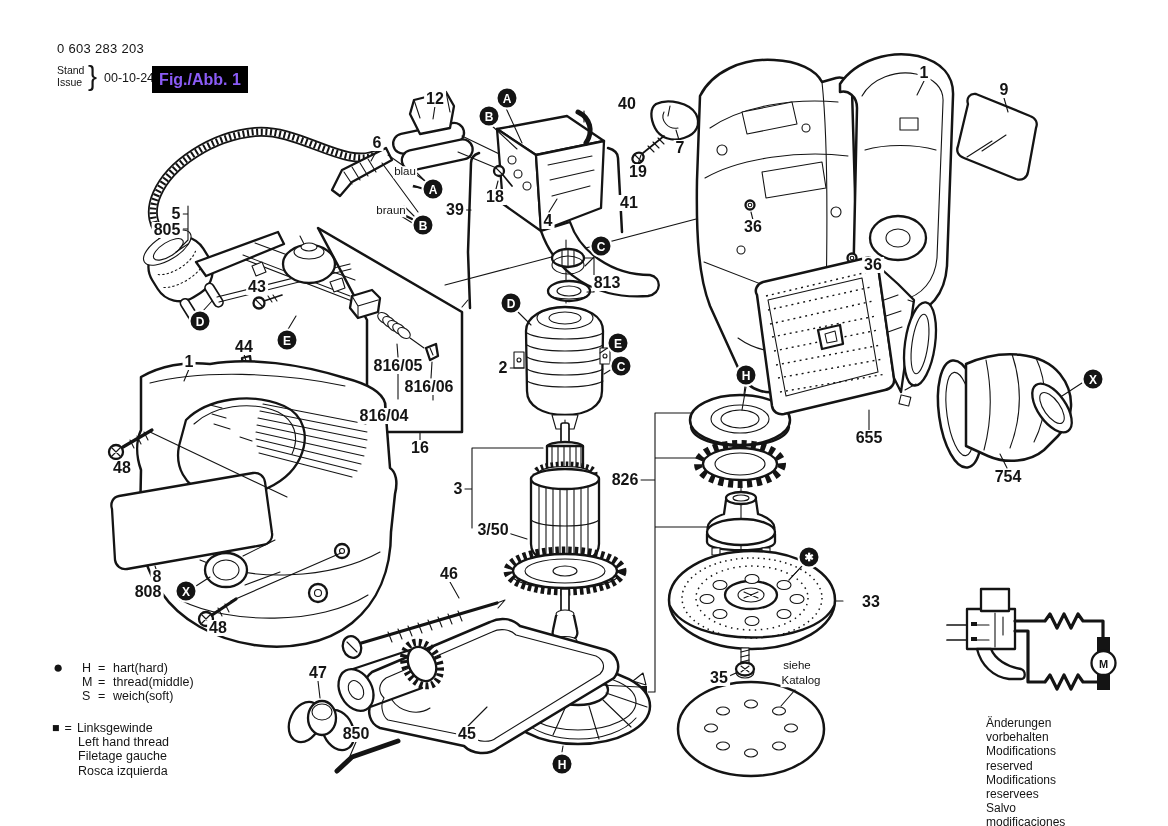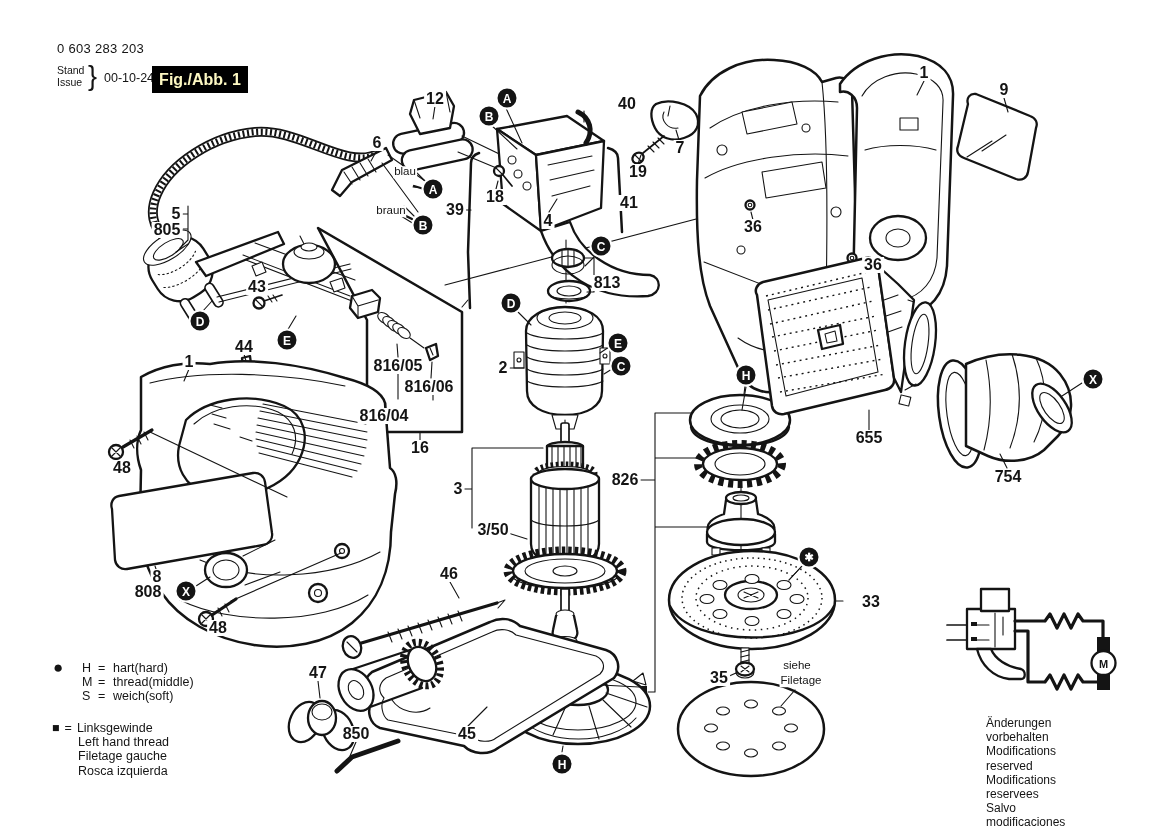--- a/index.html
+++ b/index.html
@@ -20,21 +20,21 @@
   .plabel{position:absolute;transform:translate(-50%,-50%);font-weight:700;font-size:16px;
           line-height:1;white-space:nowrap;background:#fff;padding:0 2px;}
   .plabel.note{font-weight:400;font-size:11.5px;padding:0 1px;}
   .callout{position:absolute;transform:translate(-50%,-50%);width:19px;height:19px;border-radius:50%;
            background:#141414;color:#fff;display:flex;align-items:center;justify-content:center;
            font-size:12px;font-weight:700;border:2px solid #fff;}
   .pn{position:absolute;left:57px;top:41px;font-size:13px;letter-spacing:.3px;}
   .standblk{position:absolute;left:57px;top:65px;font-size:10.5px;line-height:11.5px;}
   .brace{position:absolute;left:88px;top:61px;font-size:27px;font-weight:400;}
   .datetxt{position:absolute;left:104px;top:71px;font-size:12.5px;}
-  .fig-badge{position:absolute;left:152px;top:66px;width:96px;height:27px;background:#000;color:#fef9c3;
+  .fig-badge{position:absolute;left:152px;top:66px;width:96px;height:27px;background:#000;color:#8b5cf6;
              display:flex;align-items:center;justify-content:center;font-weight:700;font-size:16px;}
   .hard-legend{position:absolute;left:82px;top:661px;font-size:12.5px;}
   .hard-row{display:grid;grid-template-columns:16px 15px auto;height:14px;align-items:center;}
   .hard-dot{position:absolute;left:53px;top:659px;font-size:17px;line-height:17px;}
   .thread-legend{position:absolute;left:52px;top:721px;font-size:12.5px;line-height:14.2px;}
   .thread-first{display:flex;gap:5px;align-items:center;}
   .thread-more{margin-left:26px;}
   .footer-notes{position:absolute;left:986px;top:716px;font-size:12px;line-height:14.2px;}
 </style>
 </head>
@@ -495,21 +495,21 @@
       <div class="plabel" style="left: 157px; top: 577px;">8</div>
       <div class="plabel" style="left: 148px; top: 592px;">808</div>
       <div class="plabel" style="left: 218px; top: 628px;">48</div>
       <div class="plabel" style="left: 449px; top: 574px;">46</div>
       <div class="plabel" style="left: 318px; top: 673px;">47</div>
       <div class="plabel" style="left: 356px; top: 734px;">850</div>
       <div class="plabel" style="left: 467px; top: 734px;">45</div>
       <div class="plabel note" style="left: 405px; top: 172px;">blau</div>
       <div class="plabel note" style="left: 391px; top: 211px;">braun</div>
       <div class="plabel note" style="left: 797px; top: 666px;">siehe</div>
-      <div class="plabel note" style="left: 801px; top: 681px;">Filetage</div>
+      <div class="plabel note" style="left: 801px; top: 681px;">Katalog</div>
       <div class="callout" style="left: 507px; top: 98px;">A</div>
       <div class="callout" style="left: 489px; top: 116px;">B</div>
       <div class="callout" style="left: 433px; top: 189px;">A</div>
       <div class="callout" style="left: 423px; top: 225px;">B</div>
       <div class="callout" style="left: 601px; top: 246px;">C</div>
       <div class="callout" style="left: 511px; top: 303px;">D</div>
       <div class="callout" style="left: 618px; top: 343px;">E</div>
       <div class="callout" style="left: 621px; top: 366px;">C</div>
       <div class="callout" style="left: 200px; top: 321px;">D</div>
       <div class="callout" style="left: 287px; top: 340px;">E</div>

